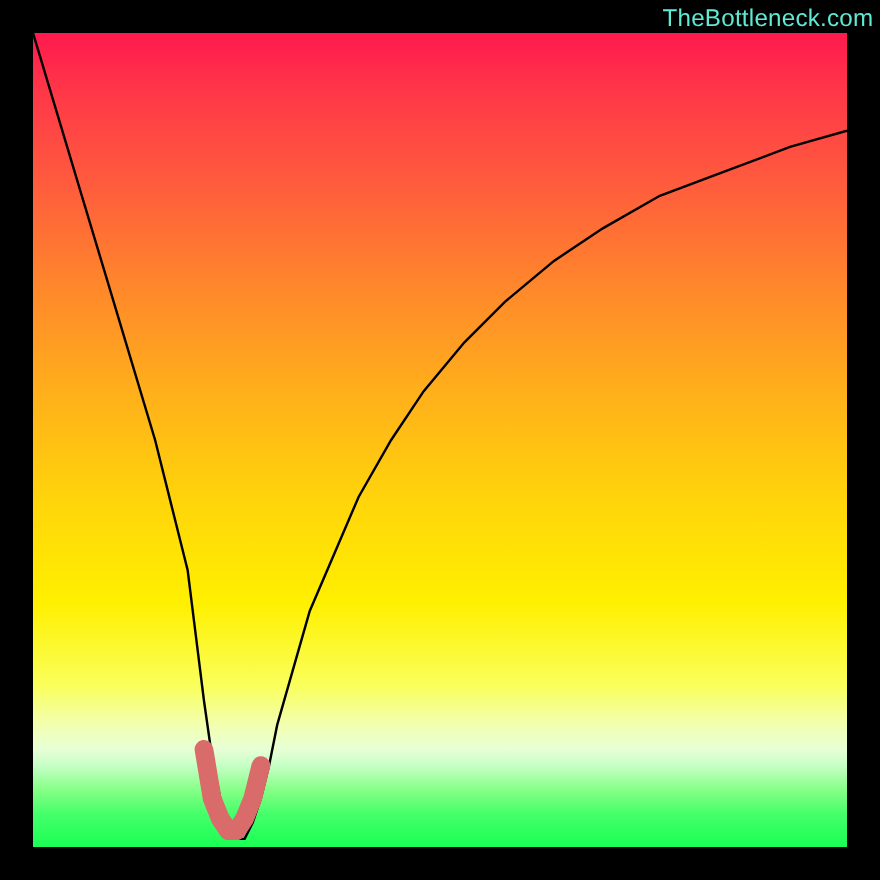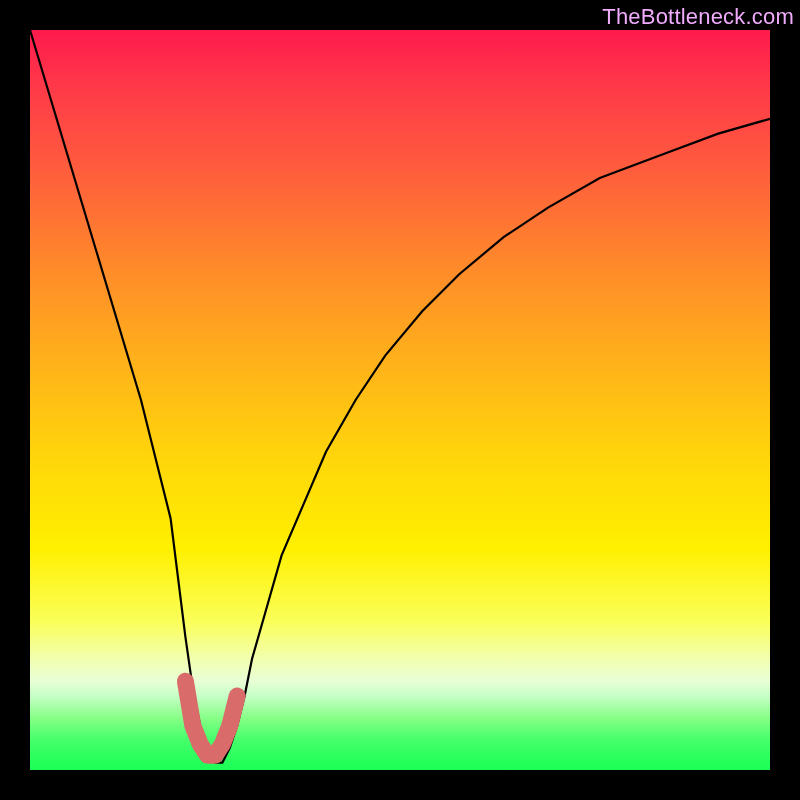--- a/index.html
+++ b/index.html
@@ -45,21 +45,21 @@
     position: absolute;
     left: 0;
     top: 0;
     width: 740px;
     height: 740px;
   }
   .watermark {
     position: absolute;
     top: 4px;
     right: 6px;
-    color: #f0abfc;
+    color: #5eead4;
     font-size: 22px;
     font-weight: 400;
     letter-spacing: 0.2px;
   }
 </style>
 </head>
 <body>
 
 <div class="outer">
   <div class="watermark">TheBottleneck.com</div>

